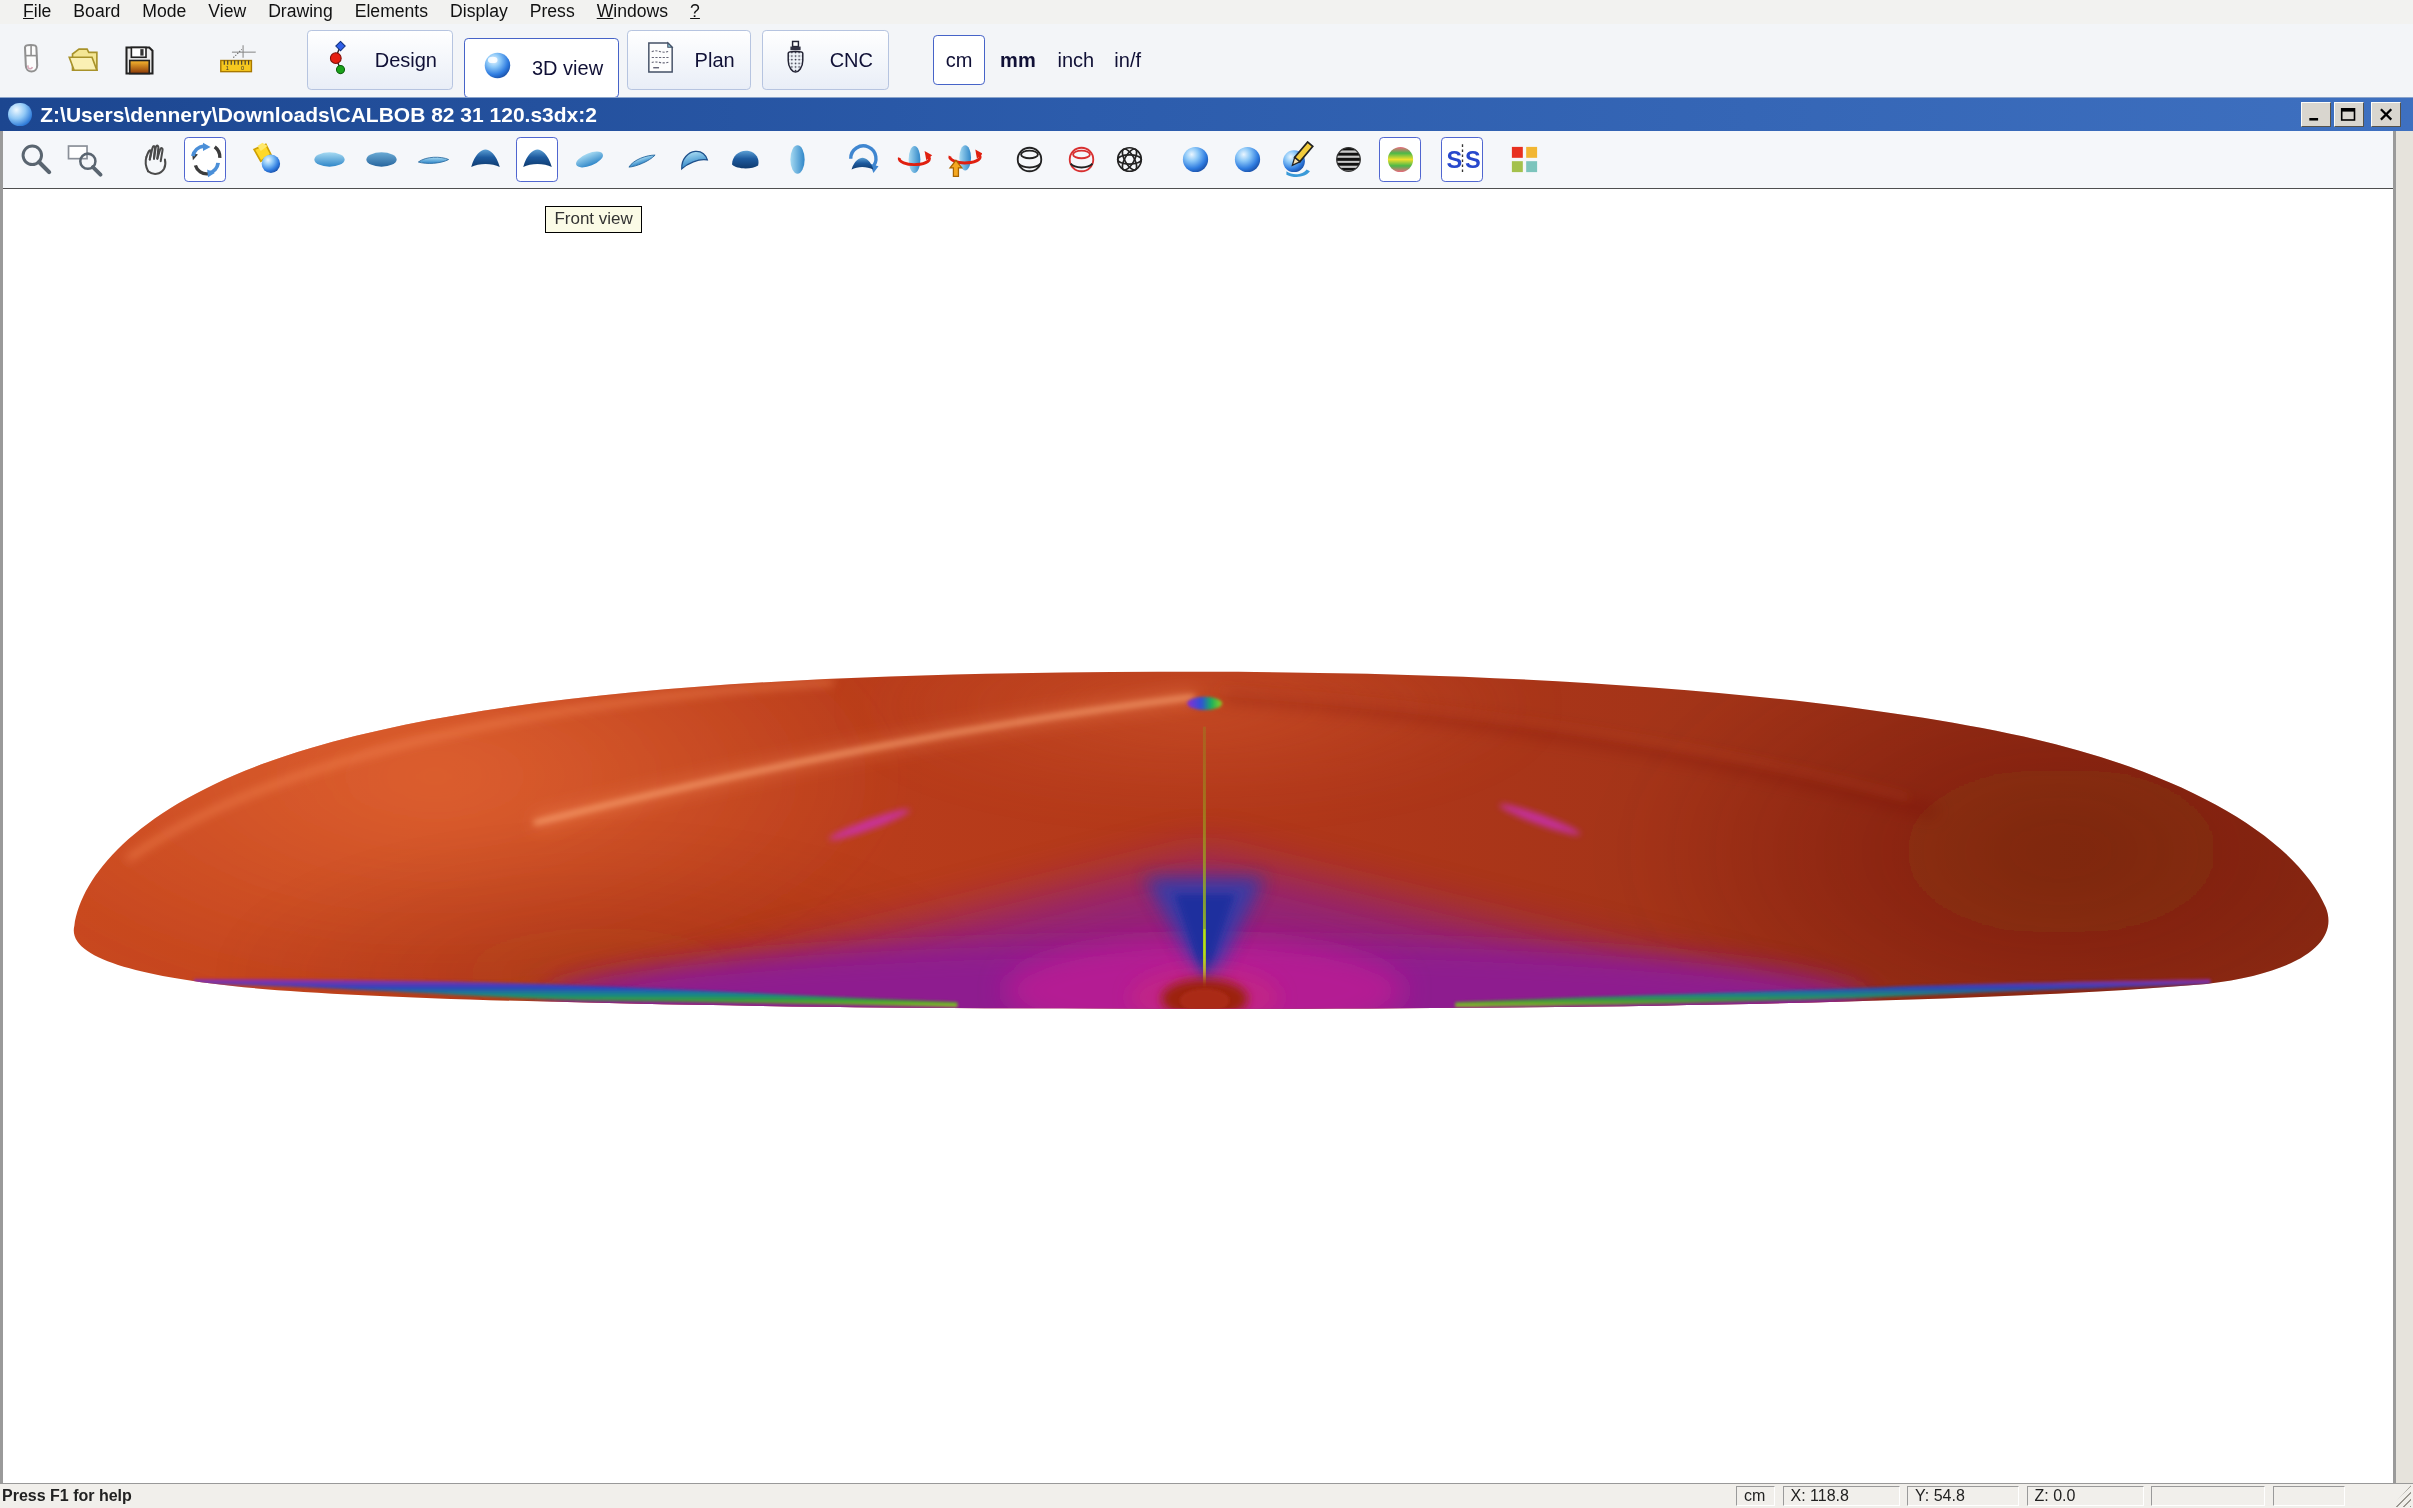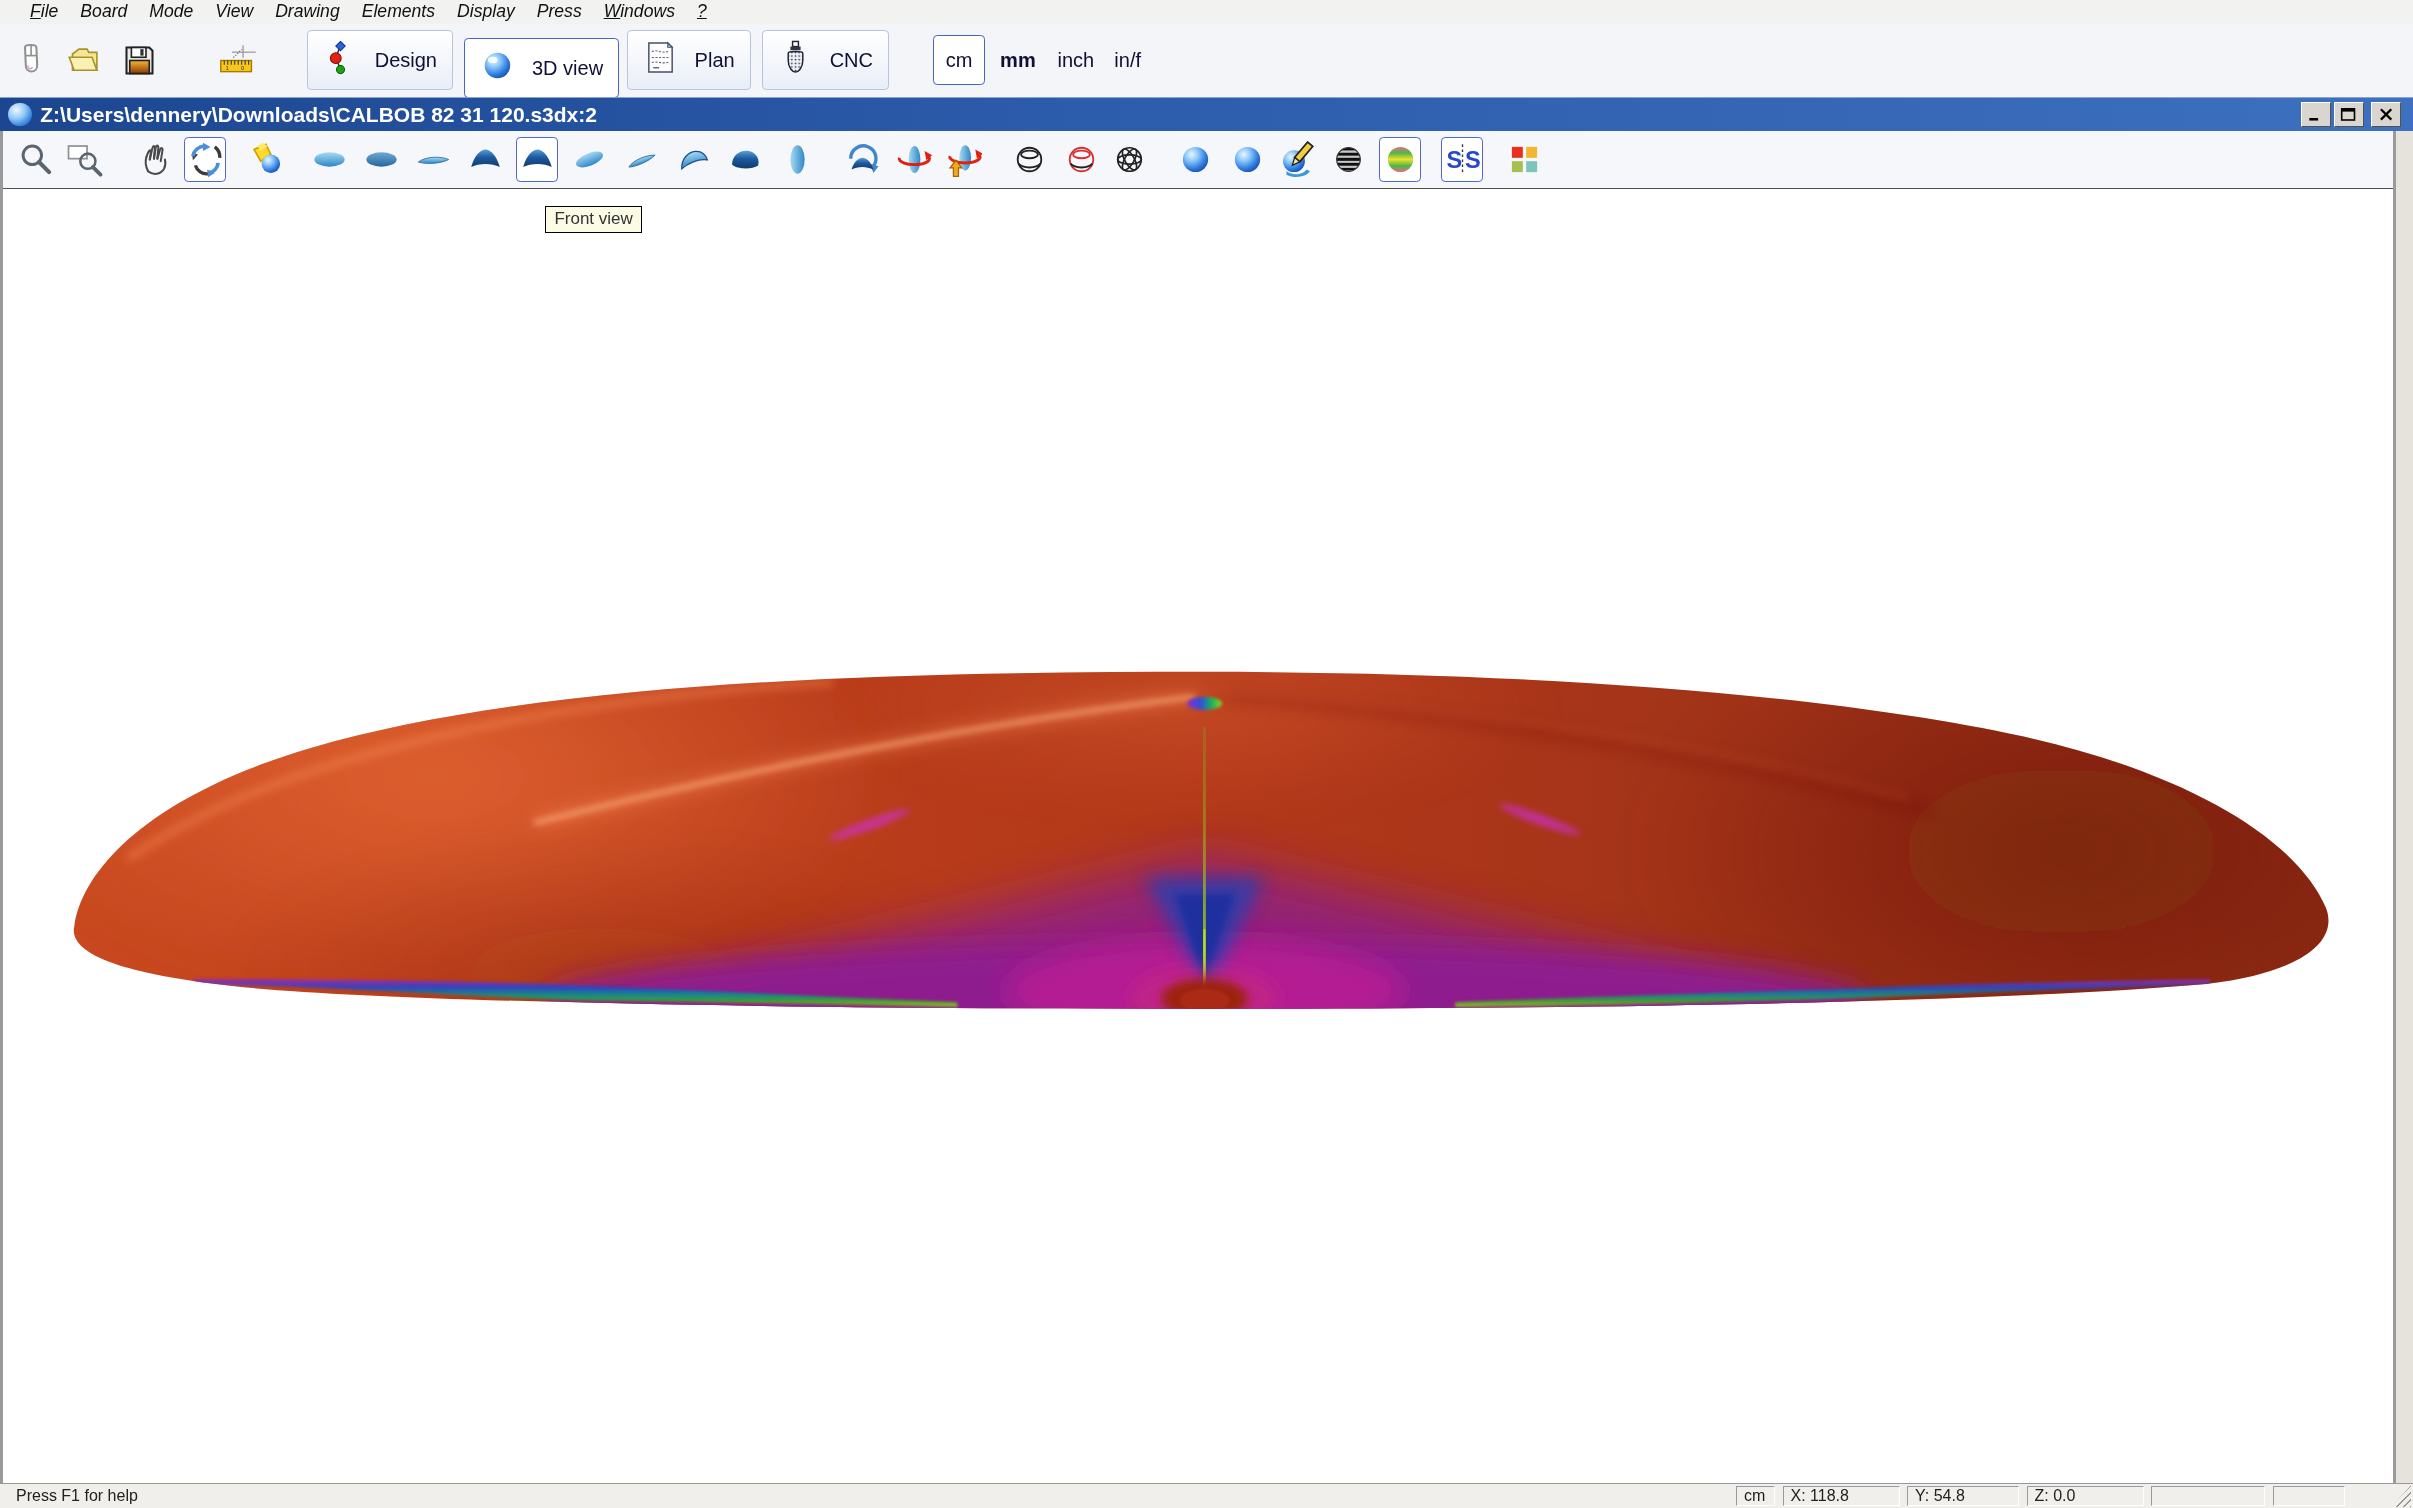--- a/index.html
+++ b/index.html
@@ -3,22 +3,22 @@
 <meta charset="utf-8">
 <style>
   * { box-sizing: border-box; margin: 0; padding: 0; }
   html,body { width:2413px; height:1508px; }
   body {
     font-family: "Liberation Sans", sans-serif;
     background:#ffffff; position:relative; overflow:hidden; color:#111;
   }
   
   .menubar { position:absolute; left:0; top:0; width:100%; height:23.5px;
-    background:#f2f2f0; display:flex; align-items:center; padding-left:19px;
-    font-size:17.6px; color:#111;font-style:italic; }
+    background:#f2f2f0; display:flex; align-items:center; padding-left:12px;
+    font-size:17.6px; color:#111; }
   .mi { padding:0 11px; cursor:default; }
   
   .toolbar1 { position:absolute; left:0; top:23.5px; width:100%; height:74px;
     background:#f3f5f8; border-bottom:0.8px solid #d0d0d0;
     display:flex; align-items:center; padding-left:6.7px; }
   .tb1group { display:flex; align-items:center; }
   .tbico { width:49px; height:62px; display:flex; align-items:center; justify-content:center; }
   .tbico svg { width:39px; height:39px; }
   .modebtn { height:60px; padding:0 15px; display:flex; align-items:center; gap:17px;
     border-radius:4.2px; font-size:20px; color:#101036;
@@ -54,21 +54,21 @@
   .canvas svg.board { position:absolute; left:0; top:0; width:2390px; height:1296px; }
   .frame-left  { position:absolute; left:0; top:131px; width:3.4px;  height:1353px; background:#9a9a9a; }
   .frame-right { position:absolute; left:2393px; top:131px; width:2.5px; height:1353px; background:#9a9a9a; }
   .frame-right2{ position:absolute; left:2396px; top:131px; width:17.6px; height:1353px; background:#e6e3dc; }
   .tooltip { position:absolute; left:545px; top:206px; padding:1.7px 8.4px 3.4px;
     background:#fbfbe6; border:1.7px solid #000; font-size:17px; color:#333; z-index:5; }
   
   .statusbar { position:absolute; left:0; top:1483px; width:100%; height:25px;
     background:#f1efeb; border-top:0.8px solid #999; display:flex; align-items:center;
     font-size:16px; color:#222; }
-  .sb-help { padding-left:16px; }
+  .sb-help { padding-left:2px;font-weight:bold; }
   .sb-right { margin-left:auto; display:flex; align-items:center; gap:7.5px; }
   .sb-panel { height:20px; display:flex; align-items:center; padding:0 6.7px;
     border:0.8px solid; border-color:#9a9a9a #fff #fff #9a9a9a; }
   .sb-unit{ width:39px; } .sb-x{ width:117px; } .sb-y{ width:112px; } .sb-z{ width:117px; }
   .sb-e1{ width:114px; } .sb-e2{ width:72px; }
   .sb-grip { width:20px; height:22px; margin-left:39px; margin-right:1.7px;
     background:repeating-linear-gradient(135deg, transparent 0 3.4px, #9a9790 3.4px 5px);
     clip-path:polygon(100% 0, 100% 100%, 0 100%); }
   u { text-decoration:underline; }
 </style>

